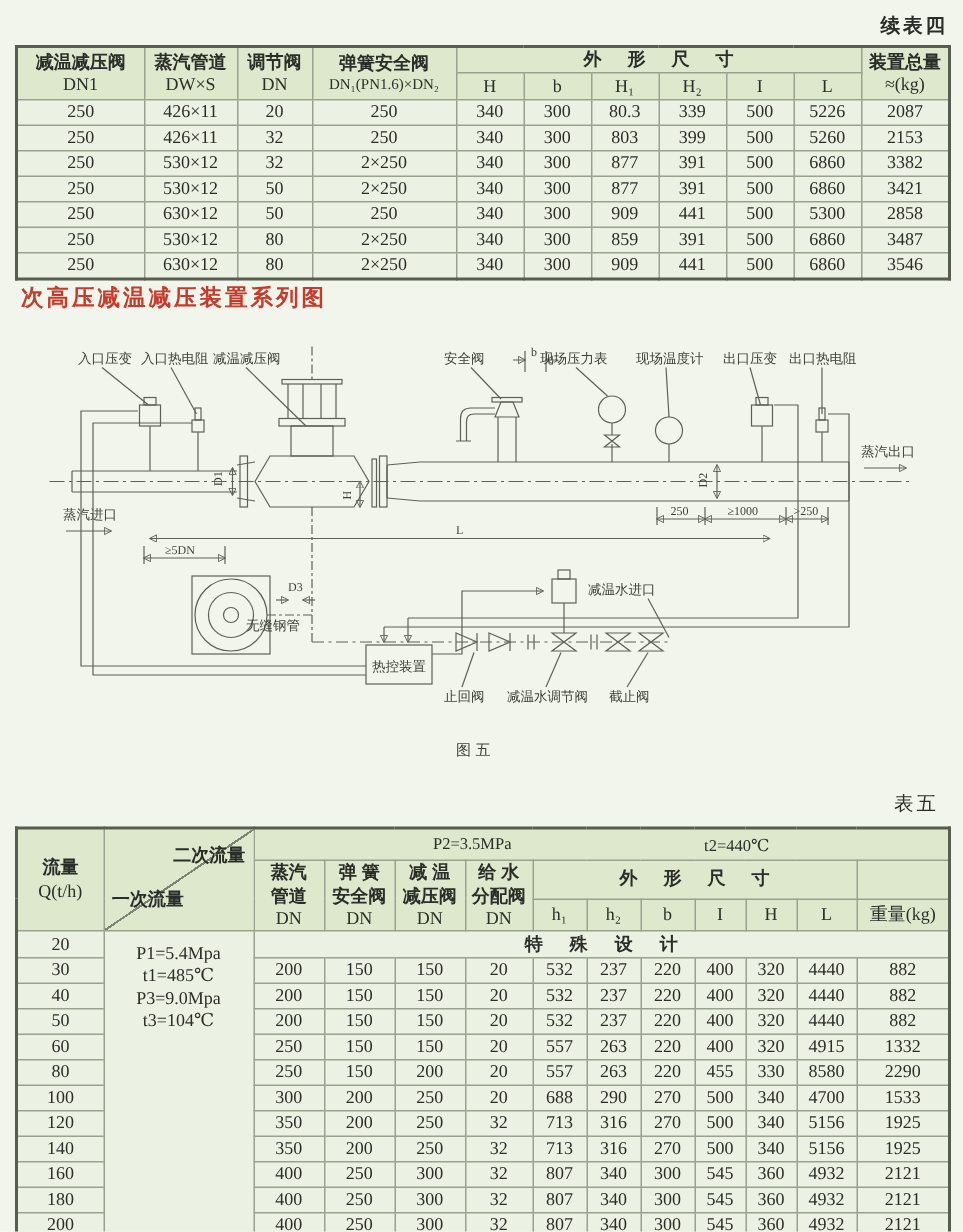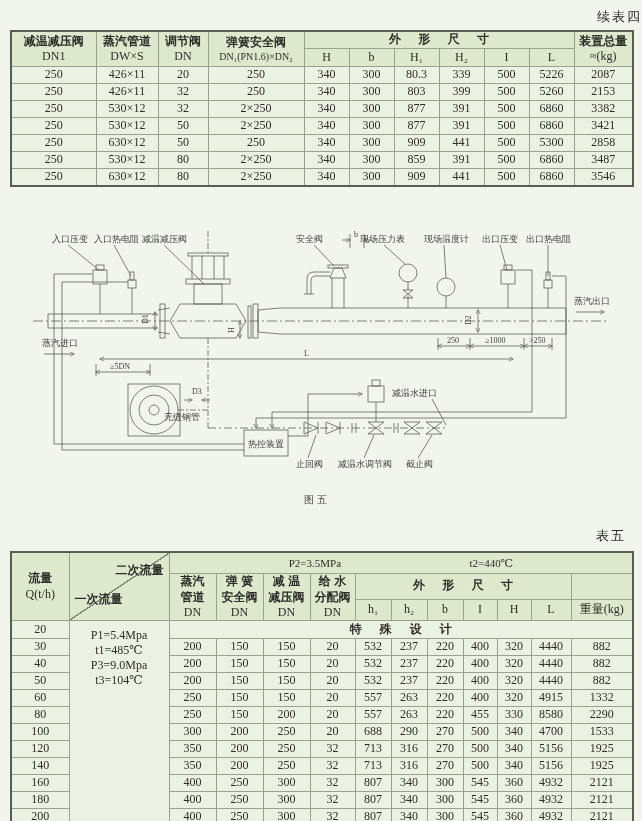--- a/index.html
+++ b/index.html
@@ -1,18 +1,18 @@
 <!DOCTYPE html>
 <html><head>
 <meta charset="utf-8">
 <style>
   html,body{margin:0;padding:0;}
   .sheet{position:relative;width:642px;height:821px;background:#f2f5ec;
          font-family:"Liberation Serif","DejaVu Serif",serif;color:#2b2e28;overflow:hidden;}
-  .corner-label{position:absolute;top:8px;right:0;font-size:13px;font-weight:normal;letter-spacing:2px;
+  .corner-label{position:absolute;top:8px;right:10px;font-size:13px;font-weight:bold;letter-spacing:2px;
                 font-family:"Liberation Sans","DejaVu Sans",sans-serif;}
   .t5-label{position:absolute;top:527px;right:16px;font-size:13px;letter-spacing:2px;}
   .sec-title{position:absolute;top:189px;left:14px;font-size:15px;font-weight:bold;color:#c53b2c;letter-spacing:2px;}
 
   table{border-collapse:collapse;table-layout:fixed;background:#e8efdf;border:2px solid #575d50;}
   .tbl4{position:absolute;top:30px;left:10px;width:622px;}
   .tbl5{position:absolute;top:551px;left:10px;width:622px;}
   th,td{border:1px solid #98a28e;text-align:center;vertical-align:middle;padding:0 1px;}
   thead{border-bottom:1.5px solid #575d50;}
   th{background:#dde8cd;font-weight:normal;}
@@ -184,20 +184,21 @@
           <td>300</td>
           <td>909</td>
           <td>441</td>
           <td>500</td>
           <td>6860</td>
           <td>3546</td>
         </tr>
       </tbody>
   </table>
 
+  <div class="sec-title">次高压减温减压装置系列图</div>
 
   <div class="diagram">
     <svg width="626" height="287" viewBox="0 0 626 287">
       <defs>
         <marker id="ah" markerWidth="8" markerHeight="8" refX="5.5" refY="3" orient="auto-start-reverse">
           <path d="M0,0 L6,3 L0,6 Z" fill="#555" stroke="none"></path>
         </marker>
       </defs>
 
       <path d="M25,95 H600" stroke="#a9b0a2" stroke-width=".6" stroke-dasharray="10 3 2 3"></path>

